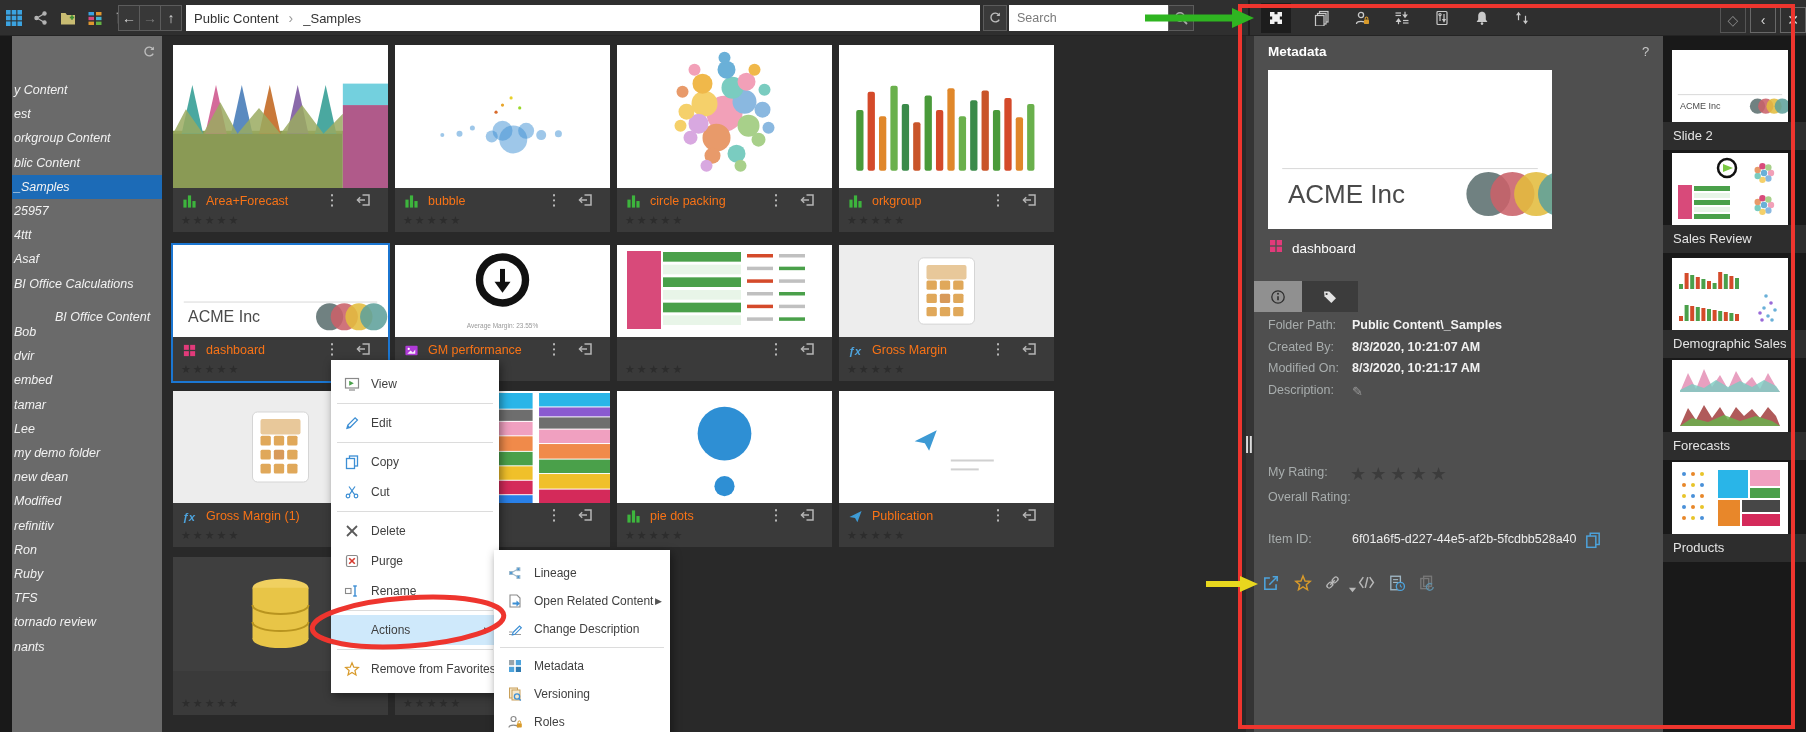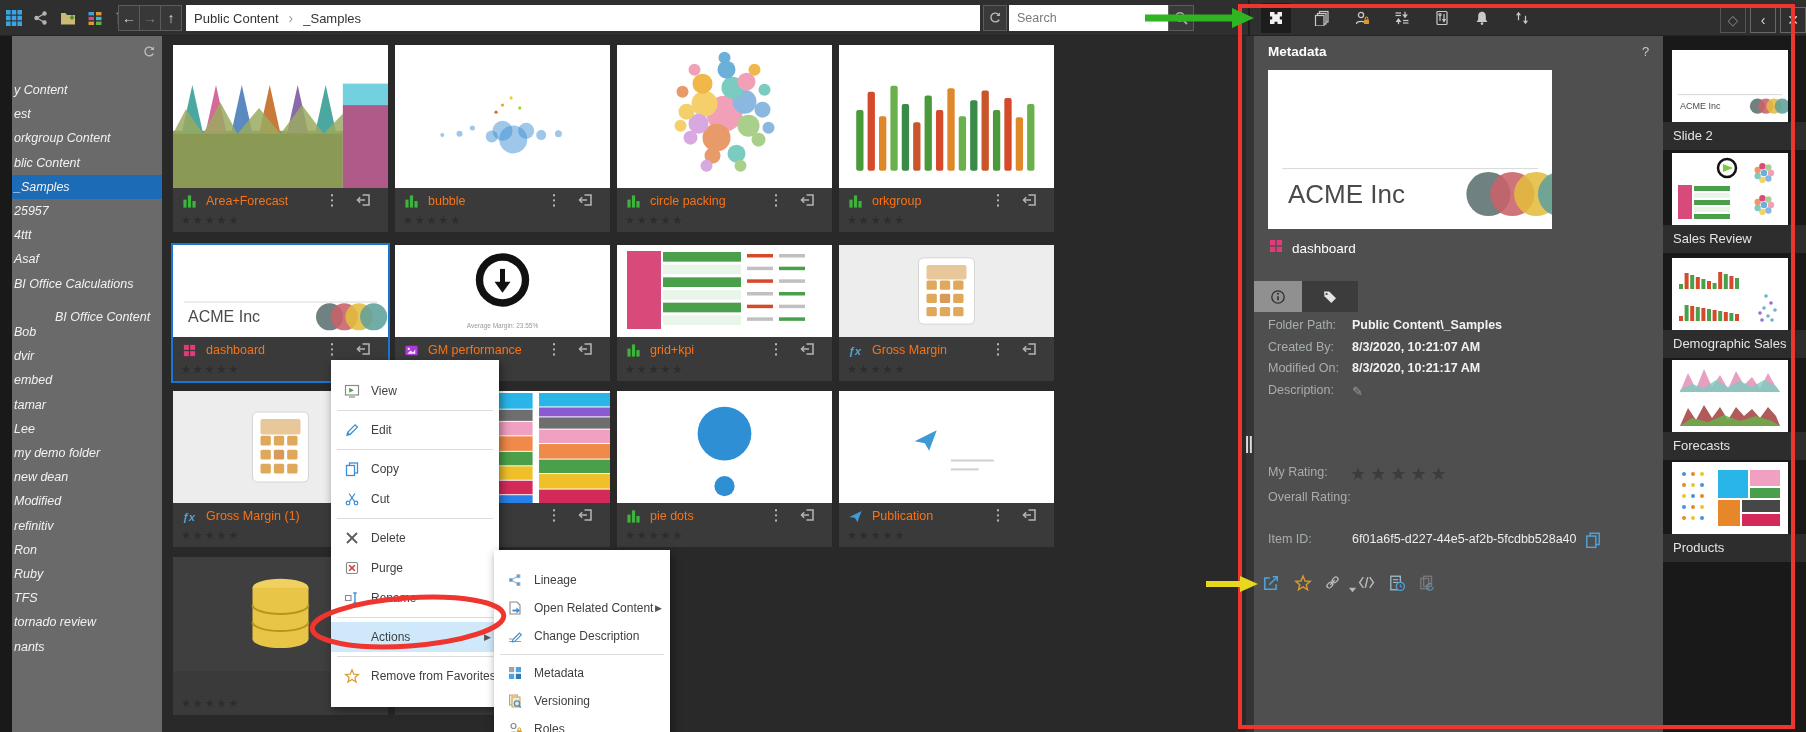--- a/index.html
+++ b/index.html
@@ -47,21 +47,21 @@
   .tile-img{width:100%;background:#fff;overflow:hidden;}
   .tile-foot{width:100%;height:44px;background:#3a3a3a;position:relative;}
   .tile-title-row{height:26px;display:flex;align-items:center;}
   .tile-ticon{width:15px;height:15px;margin-left:9px;}
   .tile-label{color:#f97316;font-size:12.5px;margin-left:9px;white-space:nowrap;}
   .tile-kebab{position:absolute;left:150px;top:3px;width:18px;height:20px;color:#d5d5d5;font-size:15px;
               text-align:center;cursor:pointer;}
   .tile-open{position:absolute;left:183px;top:4px;cursor:pointer;}
   .tile-stars{position:absolute;left:8px;top:26px;font-size:11px;letter-spacing:2px;color:#2d2d2d;}
   
-  .menu{position:absolute;background:#fff;box-shadow:2px 3px 9px rgba(0,0,0,.45);padding:16px 0;z-index:40;}
+  .menu{position:absolute;background:#fff;box-shadow:2px 3px 9px rgba(0,0,0,.45);padding:9px 0;z-index:40;}
   .menu-item{height:30px;display:flex;align-items:center;font-size:12px;color:#3f3f3f;cursor:pointer;position:relative;}
   .menu-item .mi-icon{width:26px;display:flex;justify-content:center;margin-left:8px;}
   .menu-item .mi-label{margin-left:6px;white-space:nowrap;}
   .menu-item.hl{background:#cfe9fb;}
   .menu-sep{height:1px;background:#dcdcdc;margin:4px 6px;}
   .mi-arrow{position:absolute;right:8px;color:#555;font-size:9px;}
   #context-menu{left:331px;top:360px;width:168px;}
   #submenu{left:494px;top:550px;width:176px;z-index:41;}
   #submenu .menu-item{height:28px;}
   
@@ -933,30 +933,20 @@
           <rect x="130" y="47" width="26" height="3.5" fill="#c0c0c0"></rect>
           <rect x="162" y="47" width="26" height="3.5" fill="#4aa04a"></rect>
           <rect x="46" y="57.666666666666664" width="78" height="9.666666666666666" fill="#4aa04a"></rect>
           <rect x="130" y="59.666666666666664" width="26" height="3.5" fill="#d44a2a"></rect>
           <rect x="162" y="59.666666666666664" width="26" height="3.5" fill="#c0c0c0"></rect>
           <rect x="46" y="70.33333333333334" width="78" height="9.666666666666666" fill="#e8f5e8"></rect>
           <rect x="130" y="72.33333333333334" width="26" height="3.5" fill="#c0c0c0"></rect>
           <rect x="162" y="72.33333333333334" width="26" height="3.5" fill="#4aa04a"></rect>
         </svg></div>
       <div class="tile-foot">
-        <div class="tile-title-row">
-          <div class="tile-ticon"><svg width="15" height="15" viewBox="0 0 16 16">
-              <g fill="#3db53d">
-                <rect x="1.5" y="6" width="3.4" height="8.5"></rect>
-                <rect x="6.3" y="1.5" width="3.4" height="13"></rect>
-                <rect x="11.1" y="7.5" width="3.4" height="7"></rect>
-              </g>
-            </svg></div>
-          <div class="tile-label">grid+kpi</div>
-        </div>
         <div class="tile-kebab">⋮</div>
         <div class="tile-open"><svg width="16" height="16" viewBox="0 0 16 16">
             <g fill="none" stroke="#b5b5b5" stroke-width="1.5">
               <path d="M6.5 3 h6.5 v10 H6.5"></path>
               <line x1="1.5" y1="8" x2="9" y2="8"></line>
               <path d="M4.2 5.3 L1.5 8 l2.7 2.7"></path>
             </g>
           </svg></div>
         <div class="tile-stars">★★★★★</div>
       </div>

